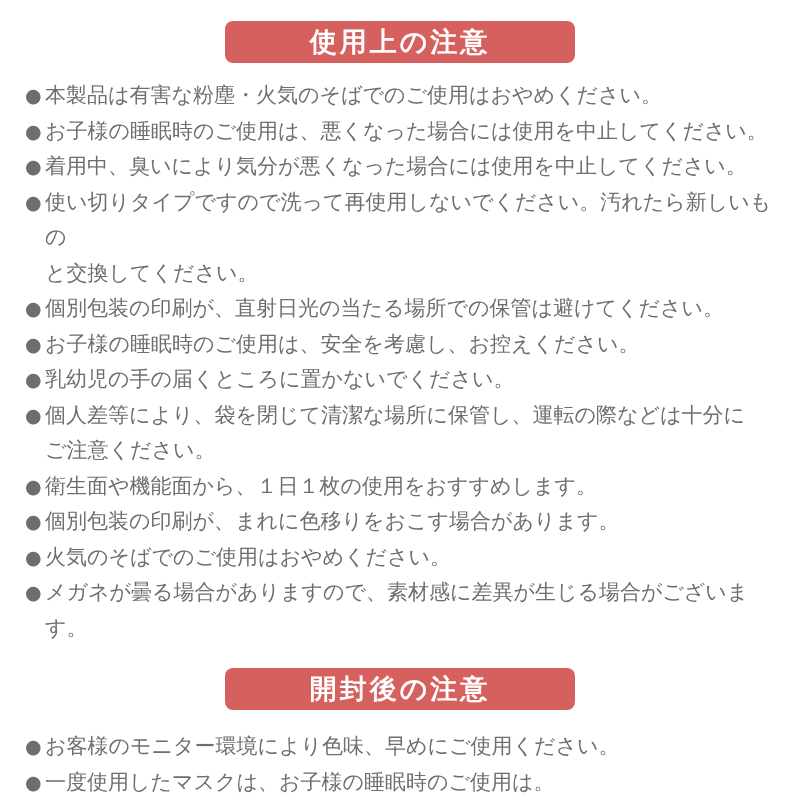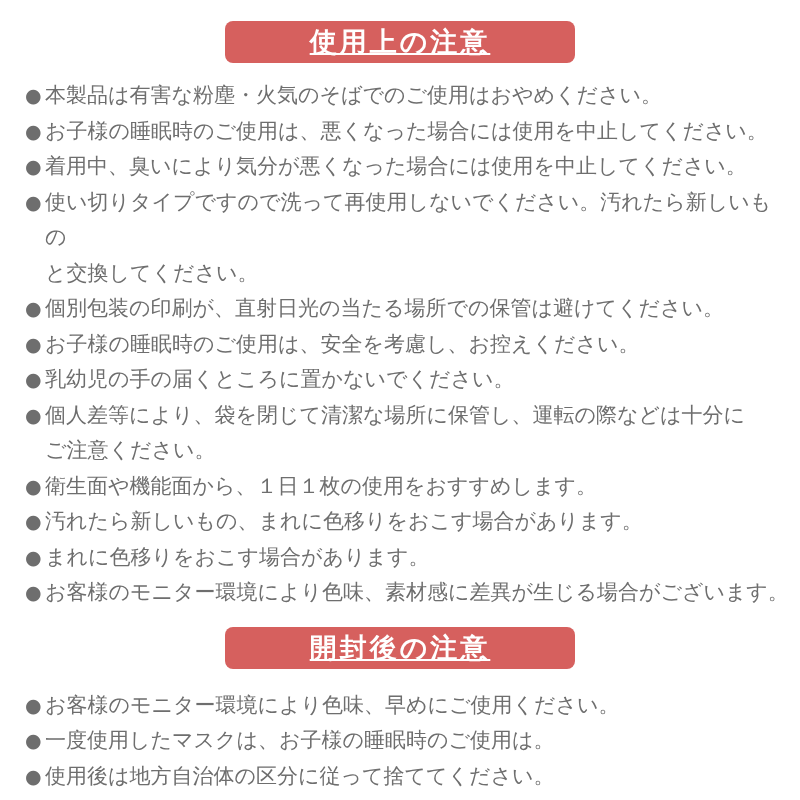--- a/index.html
+++ b/index.html
@@ -24,27 +24,26 @@
     height: 42px;
     margin: 0 auto;
     background: #d6605e;
     color: #ffffff;
     border-radius: 8px;
     font-size: 27px;
     font-weight: bold;
     text-align: center;
     line-height: 42px;
     letter-spacing: 3px;
-    text-decoration: underline;
   }
   .badge.first {
     margin-top: 21px;
   }
   .badge.second {
-    margin-top: 16px;
+    margin-top: 22px;
   }
   ul.notice-list {
     list-style: none;
     margin: 0;
     padding: 0 10px 0 25px;
   }
   ul.notice-list.sec1 {
     margin-top: 15px;
   }
   ul.notice-list.sec2 {
@@ -109,29 +108,29 @@
           <span class="marker">●</span>
           <span class="text">個人差等により、袋を閉じて清潔な場所に保管し、運転の際などは十分に
 ご注意ください。</span>
         </li>
       <li>
           <span class="marker">●</span>
           <span class="text">衛生面や機能面から、１日１枚の使用をおすすめします。</span>
         </li>
       <li>
           <span class="marker">●</span>
-          <span class="text">汚れたら新しいもの、まれに色移りをおこす場合があります。</span>
+          <span class="text">個別包装の印刷が、まれに色移りをおこす場合があります。</span>
         </li>
       <li>
           <span class="marker">●</span>
-          <span class="text">まれに色移りをおこす場合があります。</span>
+          <span class="text">火気のそばでのご使用はおやめください。</span>
         </li>
       <li>
           <span class="marker">●</span>
-          <span class="text">お客様のモニター環境により色味、素材感に差異が生じる場合がございます。</span>
+          <span class="text">メガネが曇る場合がありますので、素材感に差異が生じる場合がございます。</span>
         </li>
     </ul>
   </section>
 
   <section>
     <div class="badge second">開封後の注意</div>
 
     <ul class="notice-list sec2">
       <li>
           <span class="marker">●</span>

